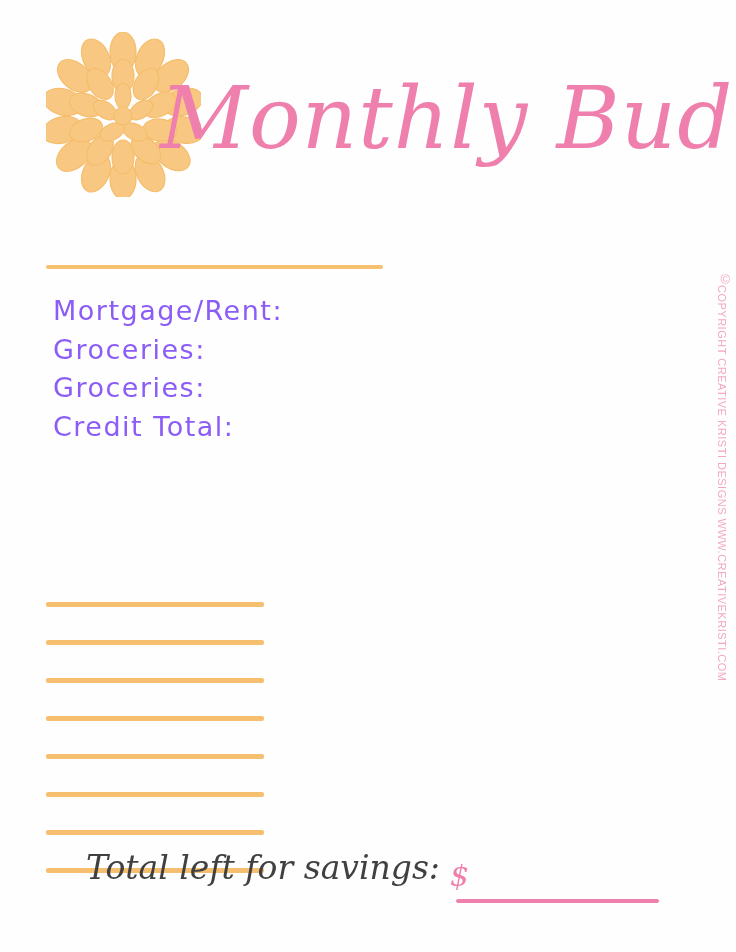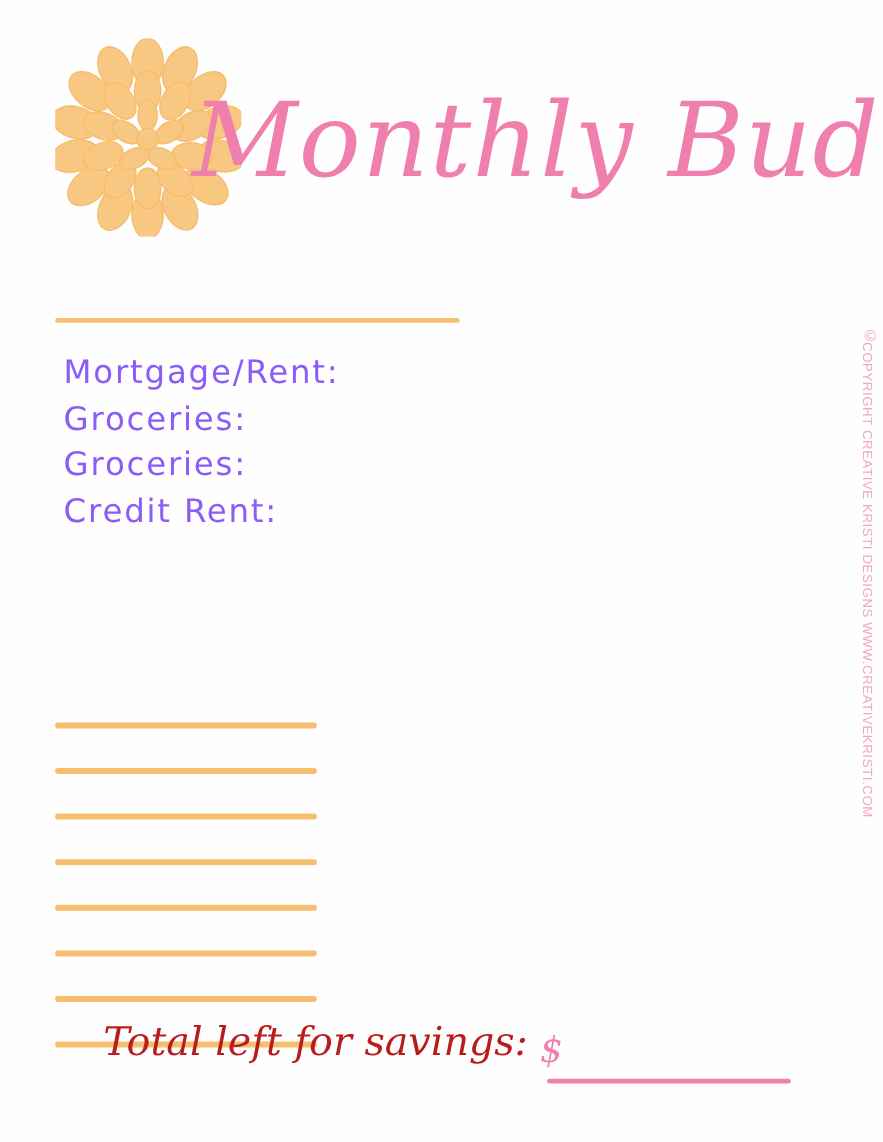--- a/index.html
+++ b/index.html
@@ -98,21 +98,21 @@
     background: #f6bf6f;
     border-radius: 2px;
     margin-bottom: 33px;
   }
 
   
   .total-text {
     position: absolute;
     left: 86px;
     top: 848px;
-    color: #b91c1c;
+    color: #404040;
     font-family: "DejaVu Serif", serif;
     font-style: italic;
     font-size: 33px;
     white-space: nowrap;
   }
   .dollar {
     position: absolute;
     left: 450px;
     top: 858px;
     color: #ef7fac;
@@ -199,21 +199,21 @@
   </div>
 
   <div class="title">Monthly Budget</div>
 
   <div class="income-underline"></div>
 
   <div class="labels">
     <div class="label-row">Mortgage/Rent:</div>
     <div class="label-row">Groceries:</div>
     <div class="label-row">Groceries:</div>
-    <div class="label-row">Credit Rent:</div>
+    <div class="label-row">Credit Total:</div>
   </div>
 
   <div class="lines">
     <div class="blank-line"></div>
     <div class="blank-line"></div>
     <div class="blank-line"></div>
     <div class="blank-line"></div>
     <div class="blank-line"></div>
     <div class="blank-line"></div>
     <div class="blank-line"></div>

